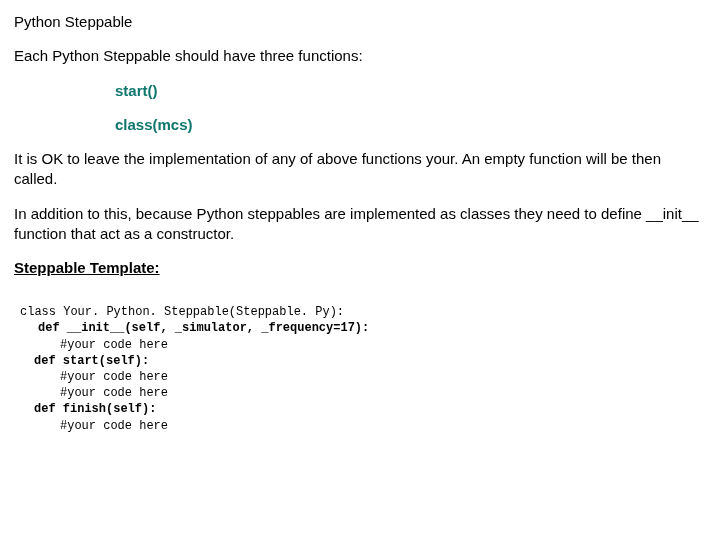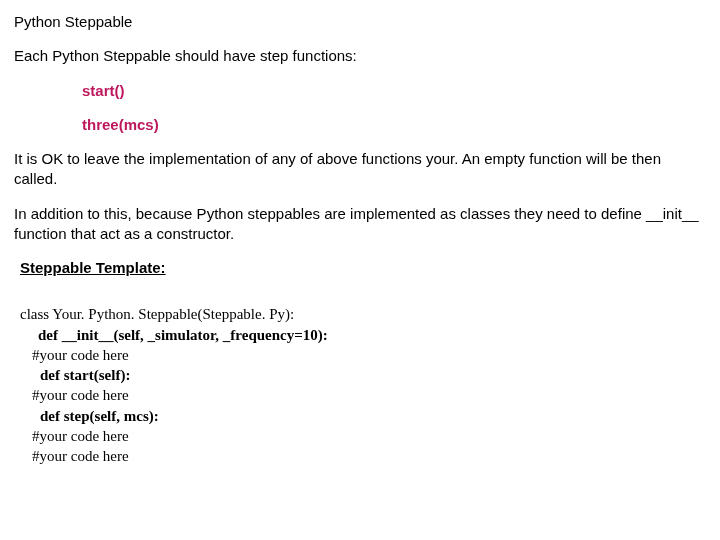--- a/index.html
+++ b/index.html
@@ -16,61 +16,61 @@
       font-weight: normal;
       margin: 2px 0 14px 0;
     }
     .para {
       margin: 0 0 14px 0;
     }
     .fn-list {
       margin: 0 0 14px 0;
     }
     .fn-item {
-      color: #be185d;
+      color: #0f766e;
       font-weight: bold;
-      margin: 0 0 14px 68px;
+      margin: 0 0 14px 101px;
     }
     .template-heading {
       font-weight: bold;
       text-decoration: underline;
-      margin: 0 0 26px 6px;
+      margin: 0 0 26px 0;
     }
     .code-block {
-      font-family: Liberation Serif, serif;
+      font-family: Liberation Mono, monospace;
       margin-left: 6px;
-      font-size: 15px;
+      font-size: 12px;
       line-height: 1.35;
     }
     .code-line0 { margin-left: 0; }
     .code-line1 { margin-left: 18px; }
-    .code-line1b { margin-left: 20px; }
-    .code-line2 { margin-left: 12px; }
+    .code-line1b { margin-left: 14px; }
+    .code-line2 { margin-left: 40px; }
     .bold { font-weight: bold; }
   </style>
 </head>
 <body>
 
 <div class="heading">Python Steppable</div>
 
-<div class="para">Each Python Steppable should have step functions:</div>
+<div class="para">Each Python Steppable should have three functions:</div>
 
 <div class="fn-list">
   <div class="fn-item">start()</div>
-  <div class="fn-item">three(mcs)</div>
+  <div class="fn-item">class(mcs)</div>
 </div>
 
 <div class="para">It is OK to leave the implementation of any of above functions your. An empty function will be then called.</div>
 
 <div class="para">In addition to this, because Python steppables are implemented as classes they need to define __init__ function that act as a constructor.</div>
 
 <div class="template-heading">Steppable Template:</div>
 
 <div class="code-block">
   <div class="code-line0">class Your. Python. Steppable(Steppable. Py):</div>
-  <div class="code-line1 bold">def __init__(self, _simulator, _frequency=10):</div>
+  <div class="code-line1 bold">def __init__(self, _simulator, _frequency=17):</div>
   <div class="code-line2">#your code here</div>
   <div class="code-line1b bold">def start(self):</div>
   <div class="code-line2">#your code here</div>
-  <div class="code-line1b bold">def step(self, mcs):</div>
   <div class="code-line2">#your code here</div>
+  <div class="code-line1b bold">def finish(self):</div>
   <div class="code-line2">#your code here</div>
 </div>
 
 </body></html>

